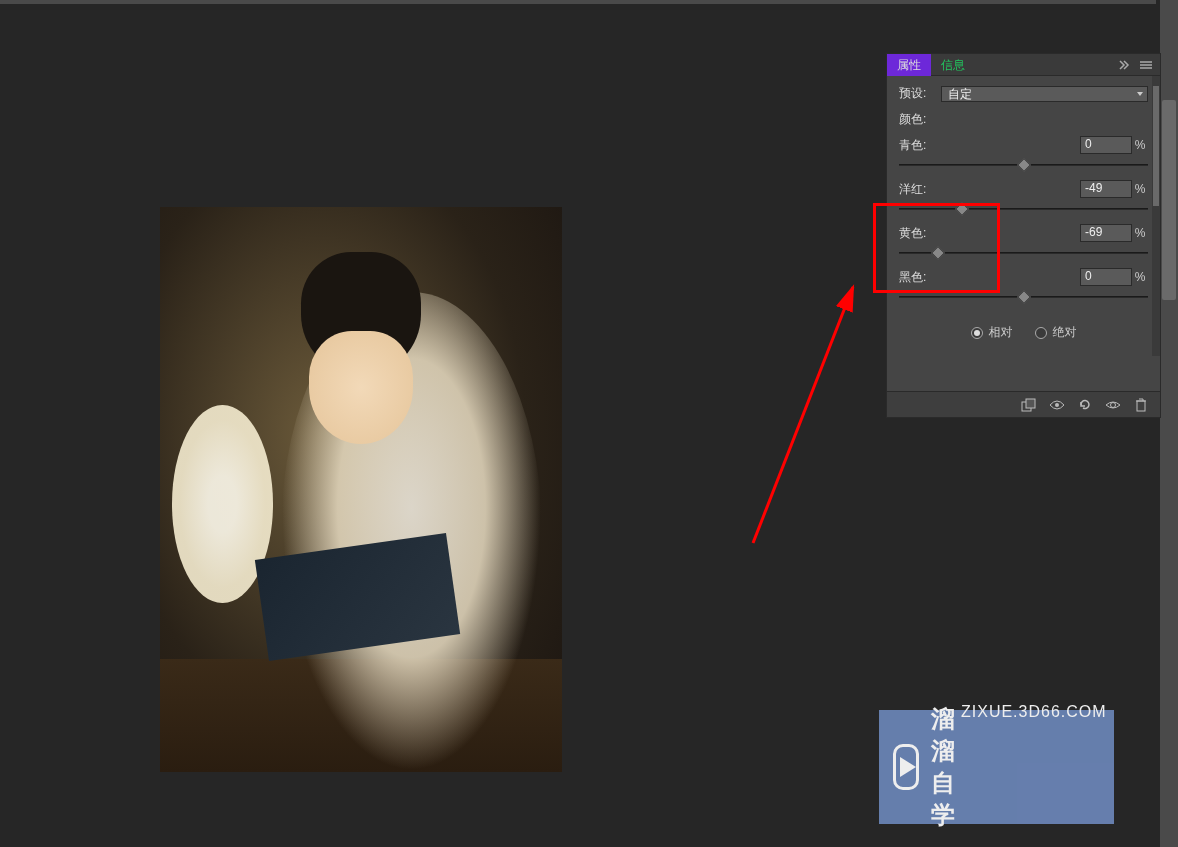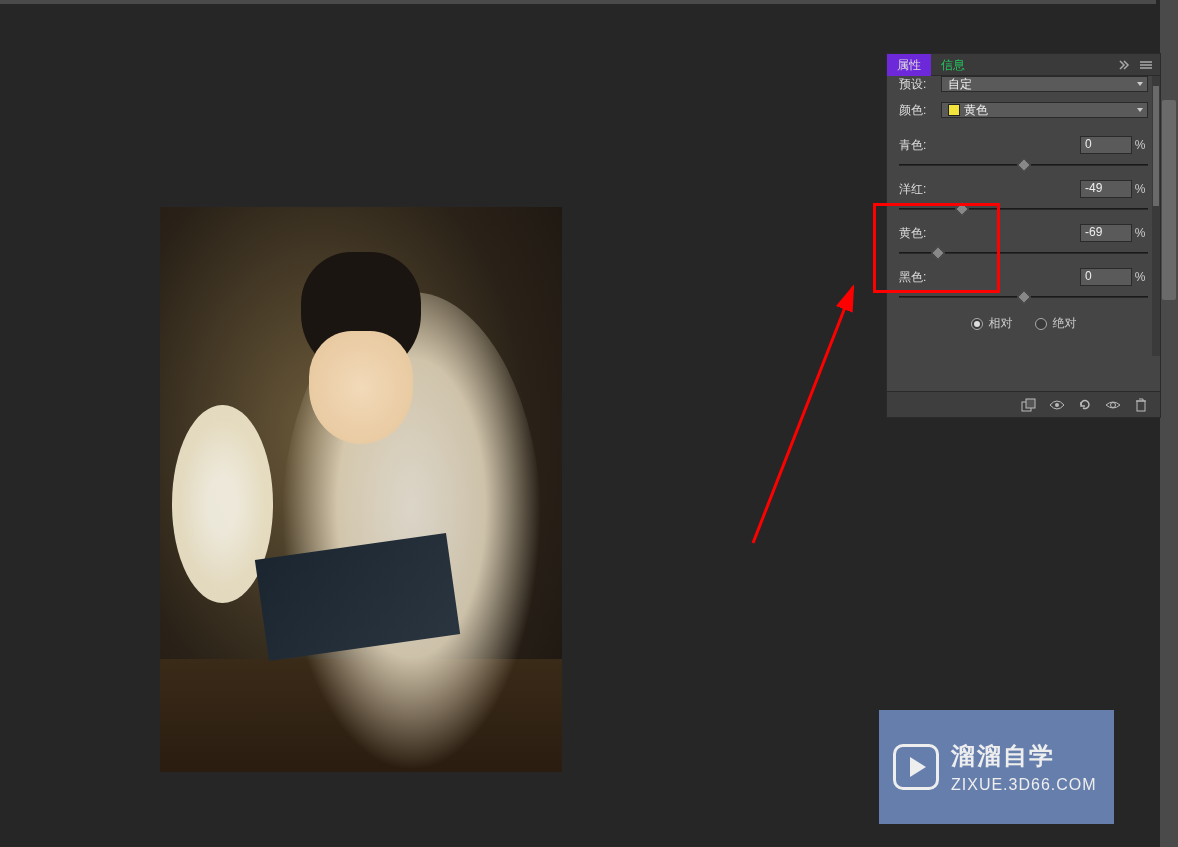--- a/index.html
+++ b/index.html
@@ -178,21 +178,21 @@
     .panel-inner-scroll .thumb {
       position: absolute;
       left: 1px;
       top: 10px;
       width: 6px;
       height: 120px;
       background: #6a6a6a;
     }
     .row {
       display: flex;
-      align-items: flex-start;
+      align-items: flex-end;
       height: 26px;
       gap: 6px;
     }
     .row label {
       width: 36px;
       color: #dddddd;
     }
     .dropdown {
       flex: 1;
       height: 16px;
@@ -265,21 +265,21 @@
       width: 10px;
       height: 10px;
       background: #888;
       border: 1px solid #333;
       transform: translateX(-50%) rotate(45deg);
     }
     .radio-row {
       display: flex;
       justify-content: center;
       gap: 22px;
-      margin-top: 11px;
+      margin-top: 20px;
       align-items: center;
     }
     .radio-item {
       display: flex;
       align-items: center;
       gap: 6px;
     }
     .radio-circle {
       width: 12px; height: 12px;
       border-radius: 50%;
@@ -340,21 +340,21 @@
       display: flex; align-items: center; justify-content: center;
     }
     .watermark .play::after {
       content:"";
       width:0;height:0;
       border-top:10px solid transparent;
       border-bottom:10px solid transparent;
       border-left:16px solid #fff;
       margin-left:4px;
     }
-    .watermark .text { display:flex; flex-direction:column; gap:4px;}
+    .watermark .text { display:flex; gap:4px;}
     .watermark .title { font-size: 24px; font-weight: bold; color: #fff; letter-spacing: 2px;}
     .watermark .sub { font-size: 16px; color: #fff; letter-spacing: 1px;}
   </style>
 </head>
 <body>
 
 <div class="canvas-top-border"></div>
 
 <div class="canvas-area">
   <div class="main-image">
@@ -393,25 +393,20 @@
   <div class="panel-body" style="height:280px;">
     <div class="row">
       <label>预设:</label>
       <div class="dropdown">
         <span>自定</span>
         <span class="arrow"></span>
       </div>
     </div>
     <div class="row">
       <label>颜色:</label>
-      <div class="dropdown">
-        <span class="swatch" style="background:#f2e43a"></span>
-        <span>黄色</span>
-        <span class="arrow"></span>
-      </div>
     </div>
 
     <div class="slider-row">
       <div class="label-line">
         <span class="slabel">青色:</span>
         <span class="value-input">0</span>
         <span class="pct">%</span>
       </div>
       <div class="slider-track">
         <div class="track"></div>

